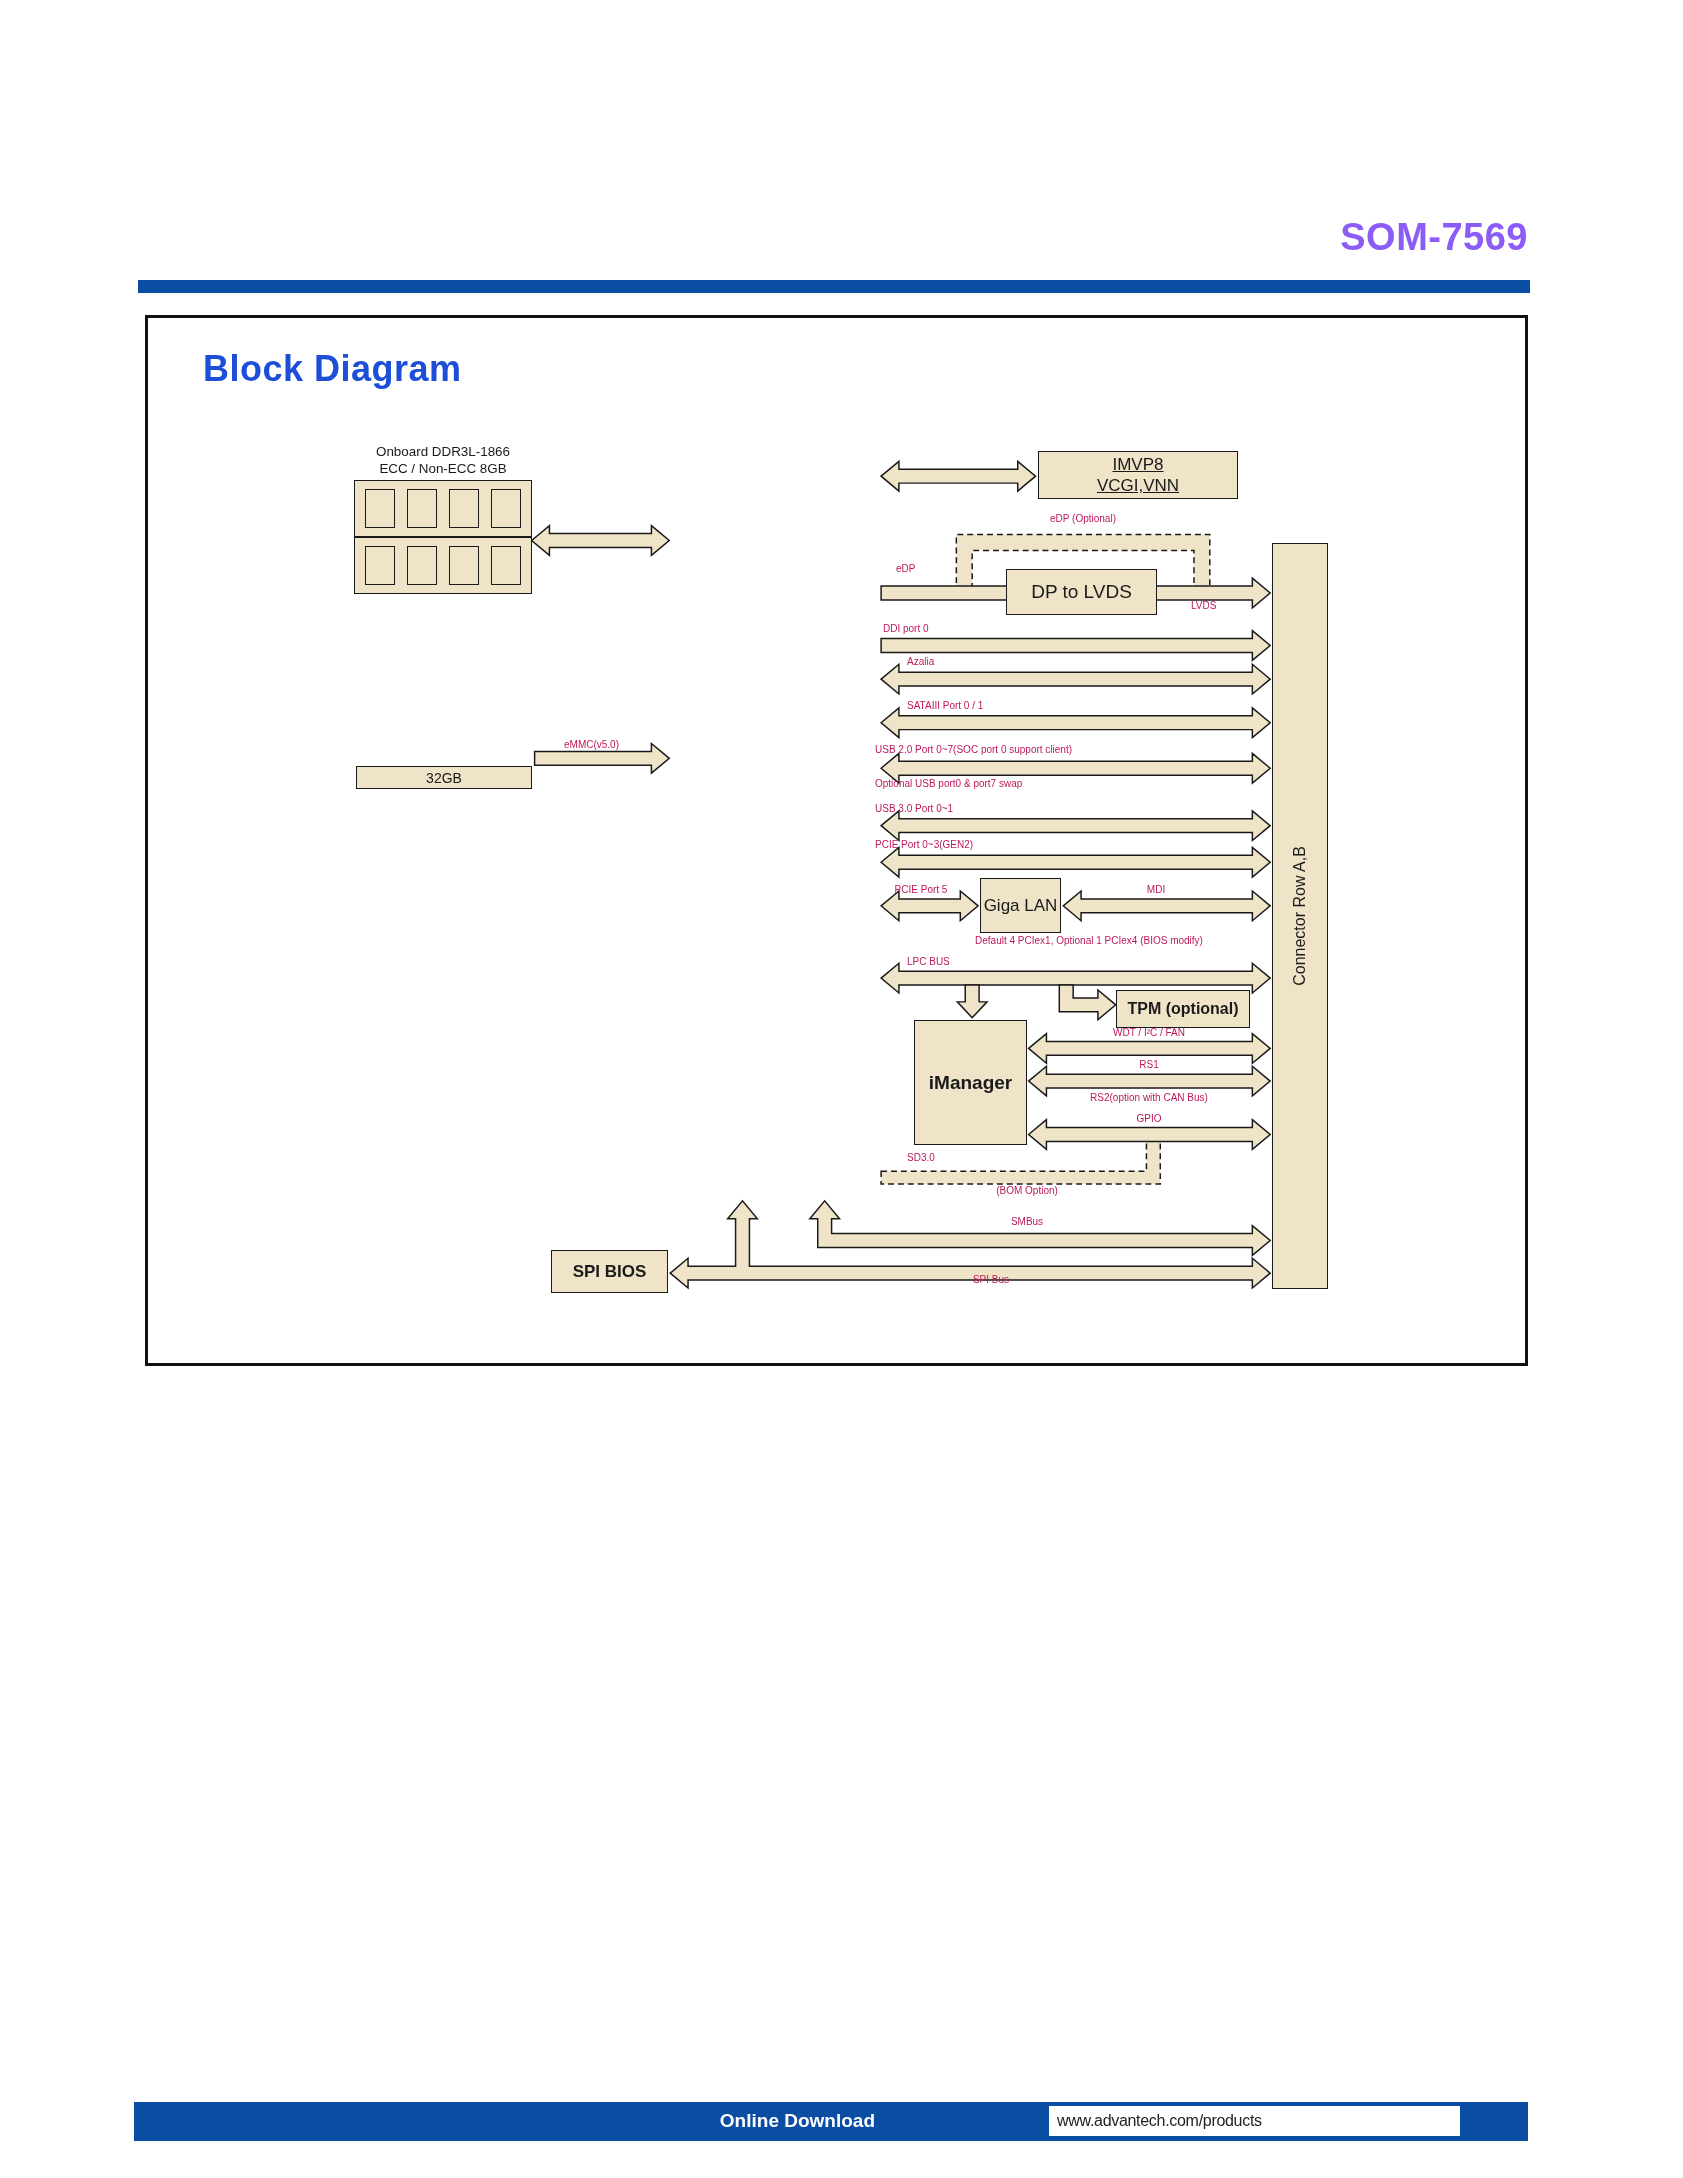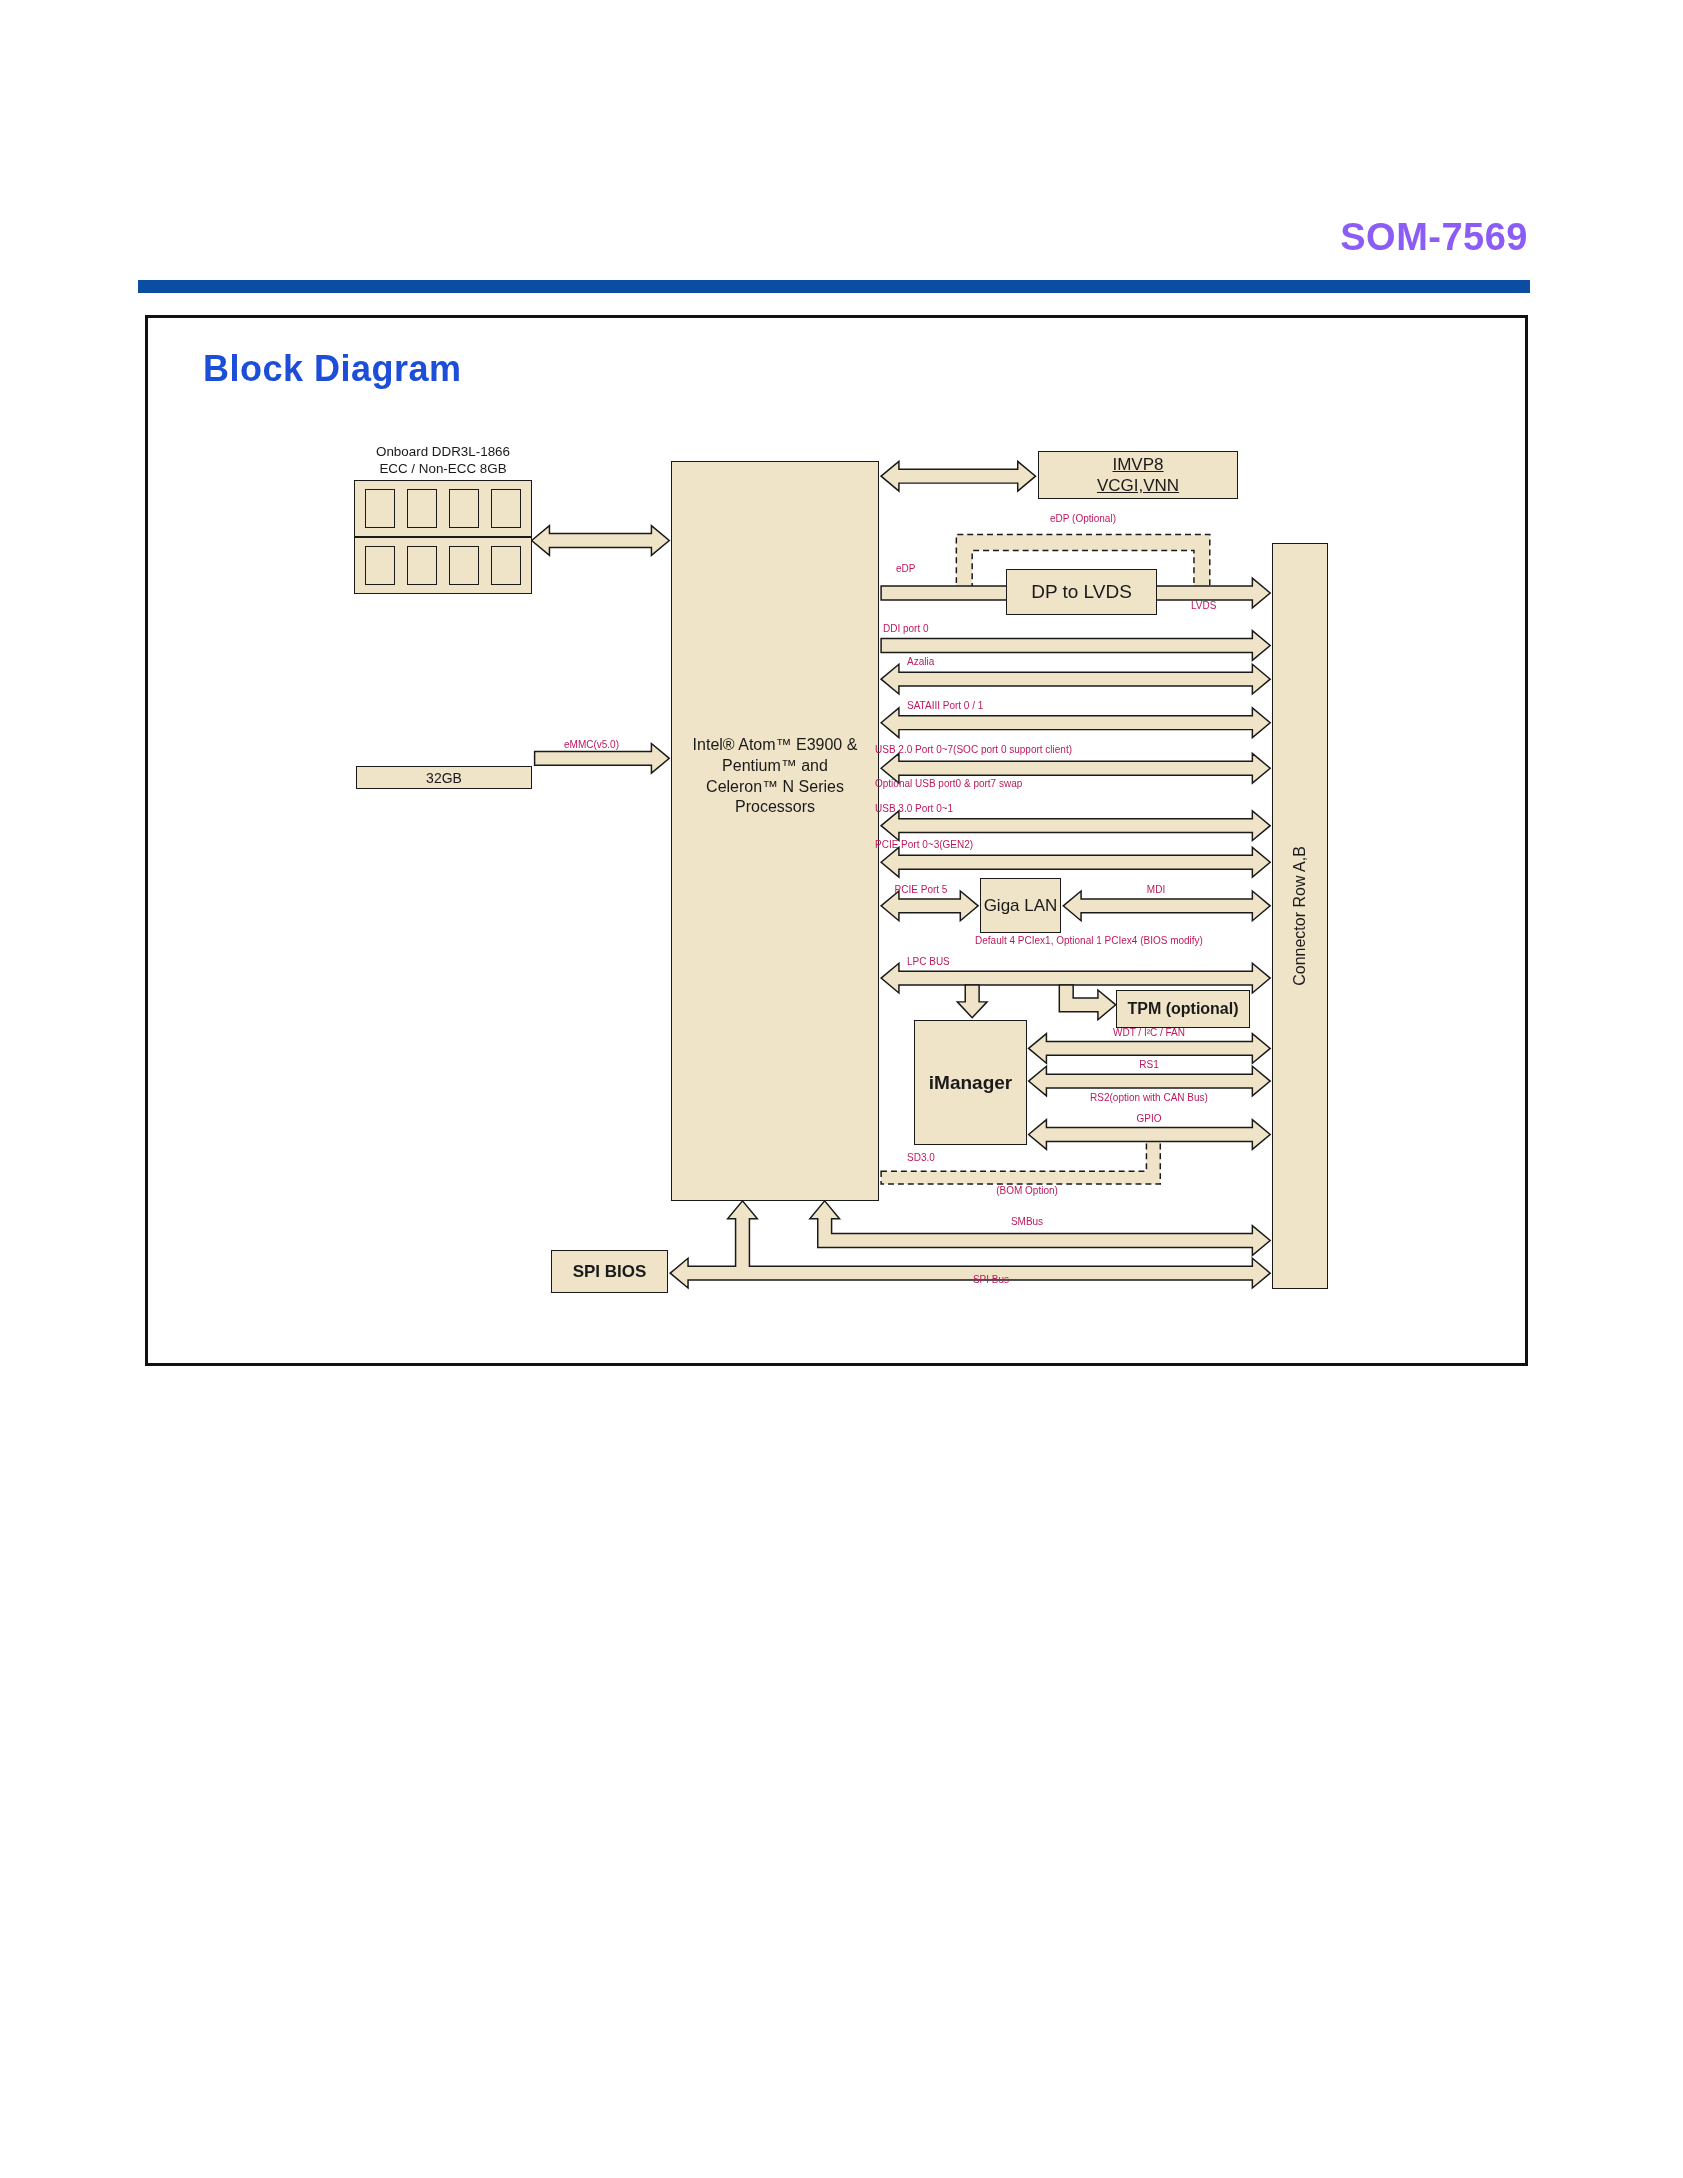--- a/index.html
+++ b/index.html
@@ -100,26 +100,20 @@
     <div class="cell"></div>
     <div class="cell"></div>
   </div>
   <div class="box mem" style="left:354px;top:537px;width:178px;height:57px;">
     <div class="cell"></div>
     <div class="cell"></div>
     <div class="cell"></div>
     <div class="cell"></div>
   </div>
 
-  <div class="box" style="left:671px;top:461px;width:208px;height:740px;">
-    <div class="cpu-text">Intel® Atom™ E3900 &amp;
-Pentium™ and
-Celeron™ N Series
-Processors</div>
-  </div>
 
   <div class="box pre" style="left:1038px;top:451px;width:200px;height:48px;font-size:17px;line-height:1.25;text-decoration:underline;">IMVP8
 VCGI,VNN</div>
 
   <div class="box" style="left:1006px;top:569px;width:151px;height:46px;font-size:19px;">DP to LVDS</div>
 
   <div class="box" style="left:356px;top:740px;width:176px;height:23px;font-size:14px;margin-top:26px;">32GB</div>
 
   <div class="box" style="left:980px;top:878px;width:81px;height:55px;font-size:17px;">Giga LAN</div>
 
@@ -150,15 +144,21 @@
   <span class="lbl" style="left:907px;top:956px;">LPC BUS</span>
   <span class="lbl c" style="left:1149px;top:1027px;">WDT / I²C / FAN</span>
   <span class="lbl c" style="left:1149px;top:1059px;">RS1</span>
   <span class="lbl c" style="left:1149px;top:1092px;">RS2(option with CAN Bus)</span>
   <span class="lbl c" style="left:1149px;top:1113px;">GPIO</span>
   <span class="lbl" style="left:907px;top:1152px;">SD3.0</span>
   <span class="lbl c" style="left:1027px;top:1185px;">(BOM Option)</span>
   <span class="lbl c" style="left:1027px;top:1216px;">SMBus</span>
   <span class="lbl c" style="left:991px;top:1274px;">SPI Bus</span>
 
+  <div class="footer-bar">
+    <span class="footer-label">Online Download</span>
+    <span class="footer-url-box">
+      <span>www.advantech.com/products</span>
+    </span>
+  </div>
 
 </div>
 
 
 </body></html>

